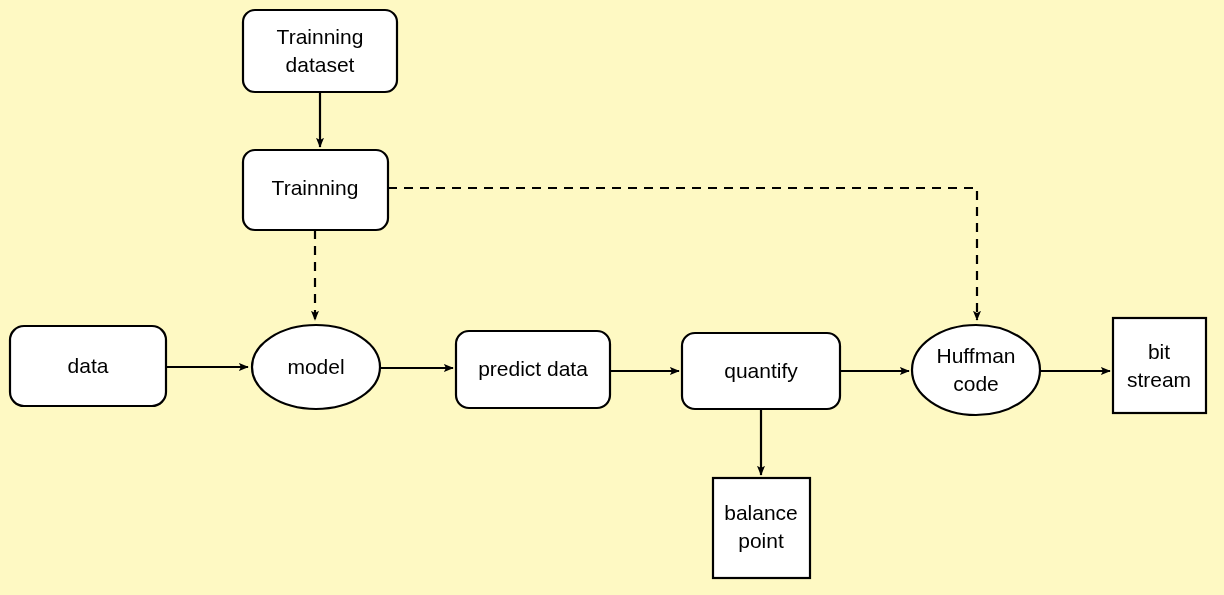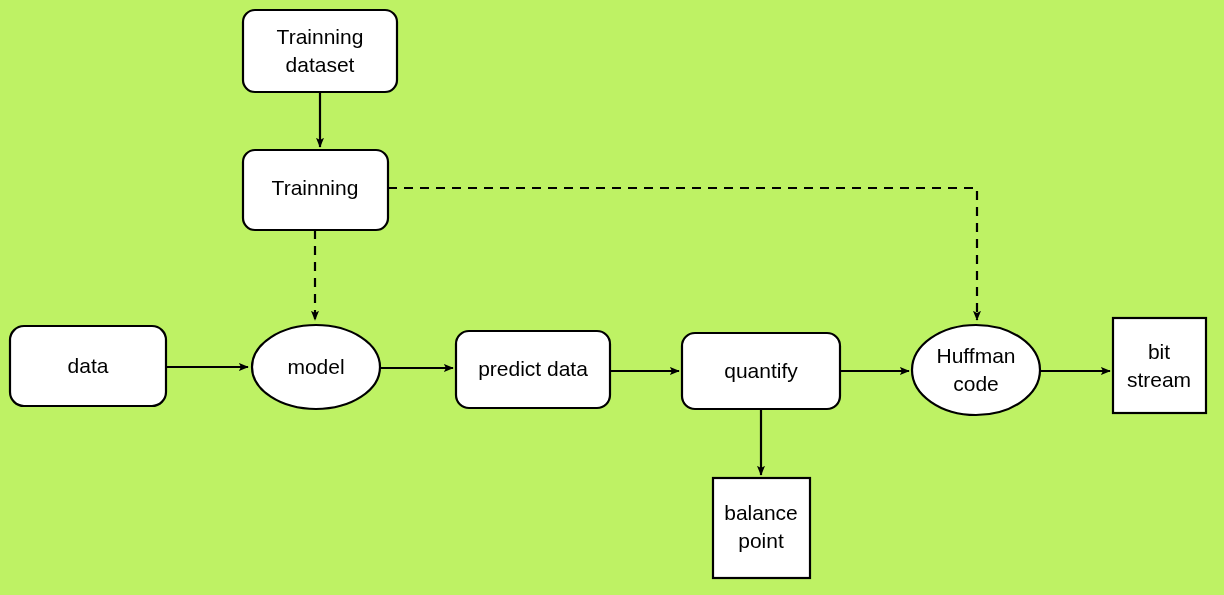--- a/index.html
+++ b/index.html
@@ -7,21 +7,21 @@
     padding: 0;
     background: #ffffff;
   }
   body {
     font-family: "Liberation Sans", sans-serif;
   }
   #diagram-canvas {
     position: relative;
     width: 1224px;
     height: 595px;
-    background: #bef264;
+    background: #fef9c3;
     overflow: hidden;
   }
   #flow-svg {
     position: absolute;
     top: 0;
     left: 0;
     width: 1224px;
     height: 595px;
   }
   .node-label {

